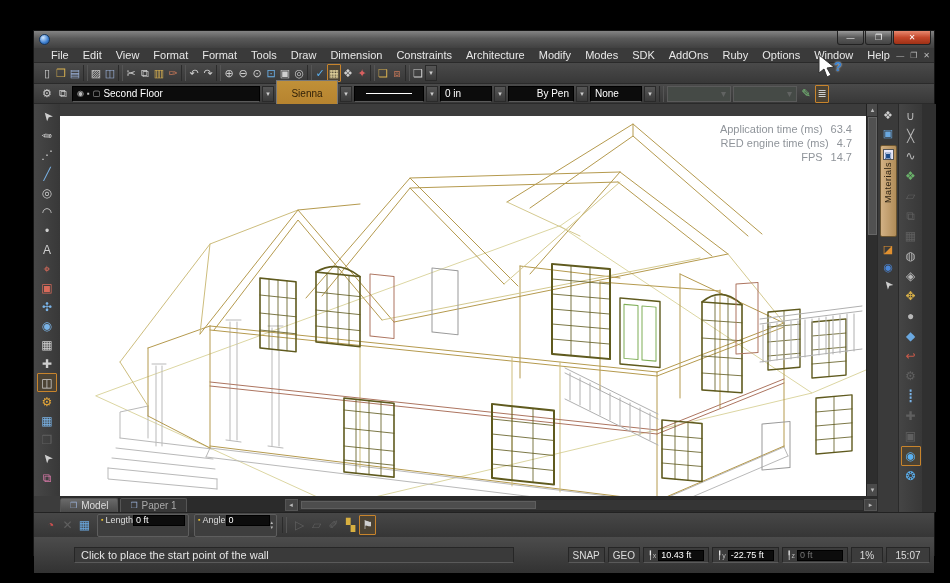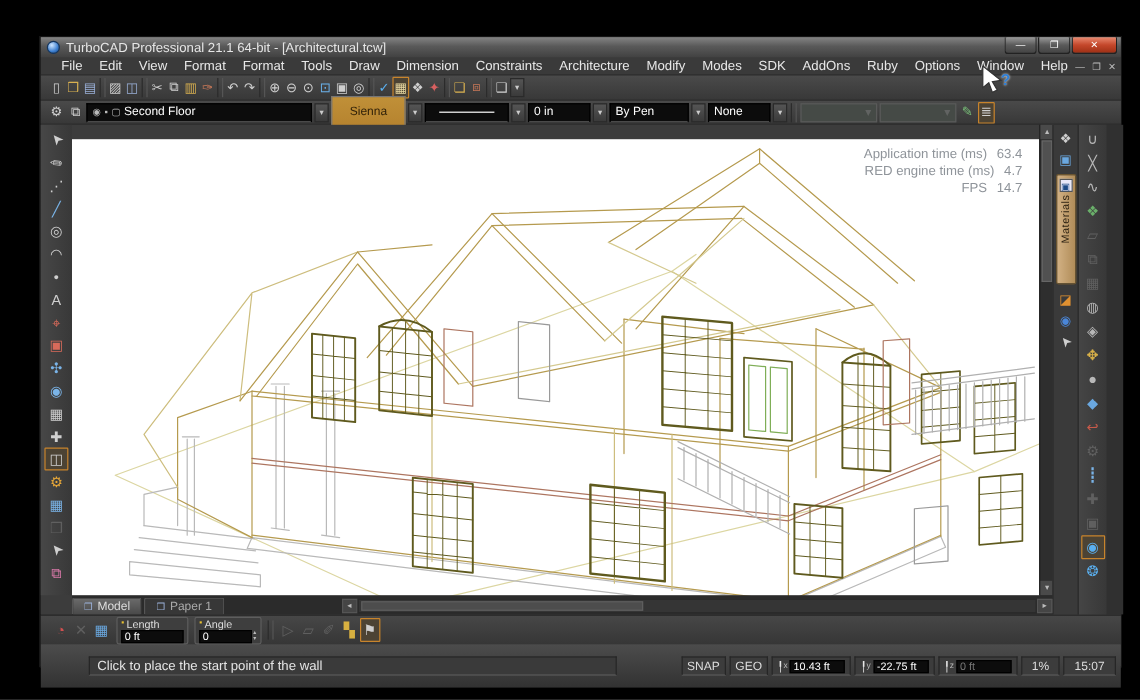--- a/index.html
+++ b/index.html
@@ -83,21 +83,21 @@
   #tab-paper{background:#373737;color:#aaa}
   #hnavl{margin-left:96px}
   .harrow{width:13px;height:12px;background:#454545;border:1px solid #555;color:#bbb;font-size:7px;
     display:flex;align-items:center;justify-content:center;margin-bottom:1px}
   #htrack{flex:1;height:12px;background:#353535;border:1px solid #2a2a2a;margin-bottom:1px;position:relative}
   #hthumb{position:absolute;left:2px;top:1px;width:235px;height:8px;background:#4d4d4d;border:1px solid #5e5e5e}
   
   #coordbar{height:25px;background:linear-gradient(#474747,#363636);display:flex;align-items:center;
     padding-left:8px;gap:3px;border-top:1px solid #222}
   #coordbar .tico{width:17px;height:20px;font-size:12px}
-  .fgroup{border:1px solid #5e5e5e;border-radius:2px;height:23px;display:flex;flex-direction:column;
+  .fgroup{border:1px solid #5e5e5e;border-radius:2px;height:23px;display:flex;flex-direction:row;
     padding:0 3px;margin:0 1px;background:#3e3e3e}
   .fgroup .top{display:flex;align-items:center;gap:2px;font-size:9px;color:#ddd;height:10px}
   .lock{color:#e8c030;font-size:7px}
   .fgroup input{width:52px;height:11px;background:#0c0c0c;border:1px solid #000;color:#fff;
     font-size:9px;padding:0 2px;font-family:"Liberation Sans",sans-serif}
   .spin{display:flex;flex-direction:column;justify-content:center;font-size:5px;color:#bbb;line-height:5px}
   
   #statusbar{height:36px;background:linear-gradient(#4c4c4c,#323232);display:flex;align-items:center;
     padding:0 4px 0 40px;gap:3px}
   #hint{width:440px;height:16px;background:#3a3a3a;border:1px solid #262626;border-bottom-color:#5a5a5a;
@@ -114,21 +114,20 @@
   #helpq{position:absolute;left:16px;top:4px;color:#2f7fd6;font-weight:bold;font-size:13px;
     text-shadow:0 0 2px #fff}
 </style>
 </head>
 <body>
 
 <div id="app">
 
   <div id="titlebar">
     <span id="appicon"></span>
-    <span>TurboCAD Professional 21.1 64-bit - [Architectural.tcw]</span>
     <div id="winbtns">
         <span>—</span>
         <span>❐</span>
         <span class=" close">✕</span>
       </div>
   </div>
 
   <div id="menubar">
     <span id="menuitems" style="display:flex">
         <span class="mitem">File</span>
@@ -211,21 +210,21 @@
     </div>
     <span class="dropbtn">▾</span>
     <div class="combo" style="width:70px;justify-content:center">
       <span class="lineprev"></span>
     </div>
     <span class="dropbtn">▾</span>
     <div class="combo" style="width:52px">
       <span>0 in</span>
     </div>
     <span class="dropbtn">▾</span>
-    <div class="combo" style="width:66px;justify-content:flex-start">
+    <div class="combo" style="width:66px;justify-content:flex-end">
       <span>By Pen</span>
     </div>
     <span class="dropbtn">▾</span>
     <div class="combo" style="width:52px">
       <span>None</span>
     </div>
     <span class="dropbtn">▾</span>
     <span class="sep"></span>
     <div class="combo gray" style="width:64px">
       <span class="dis">▾</span>

